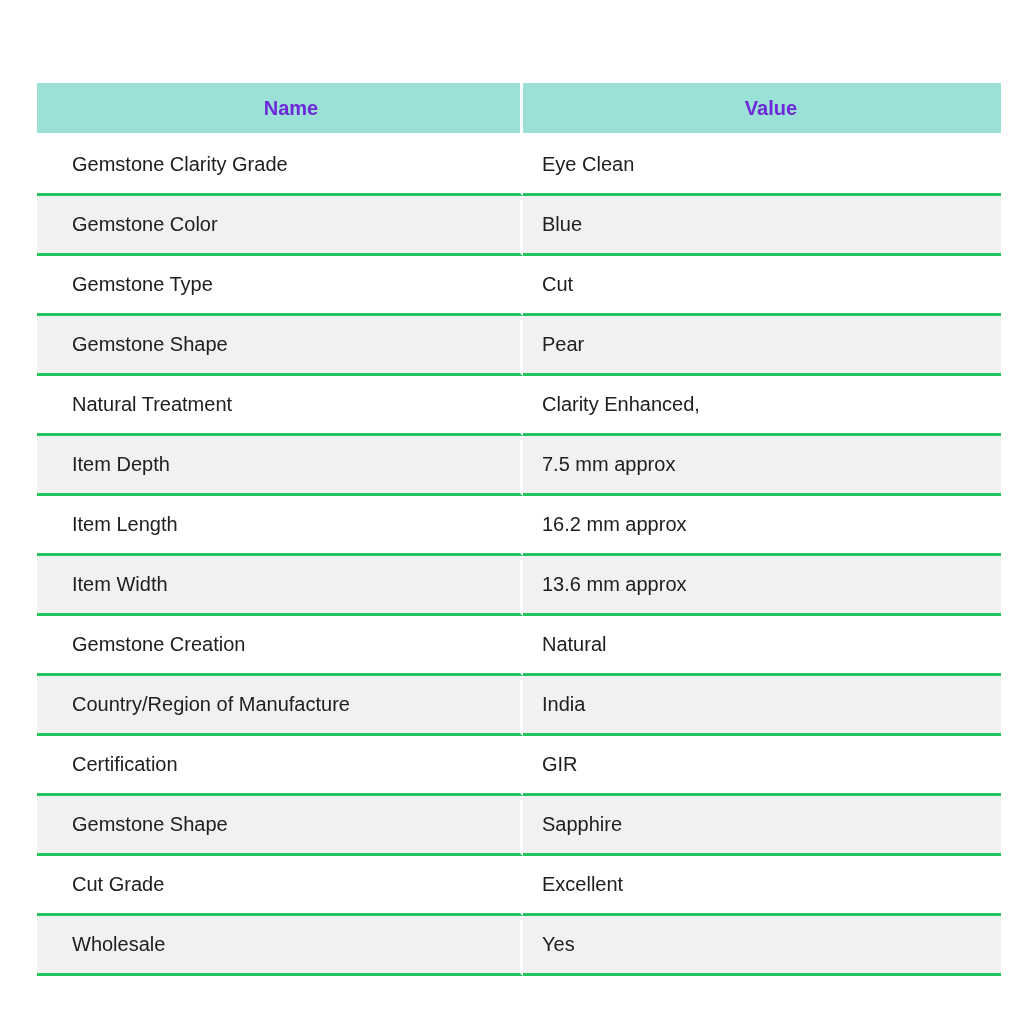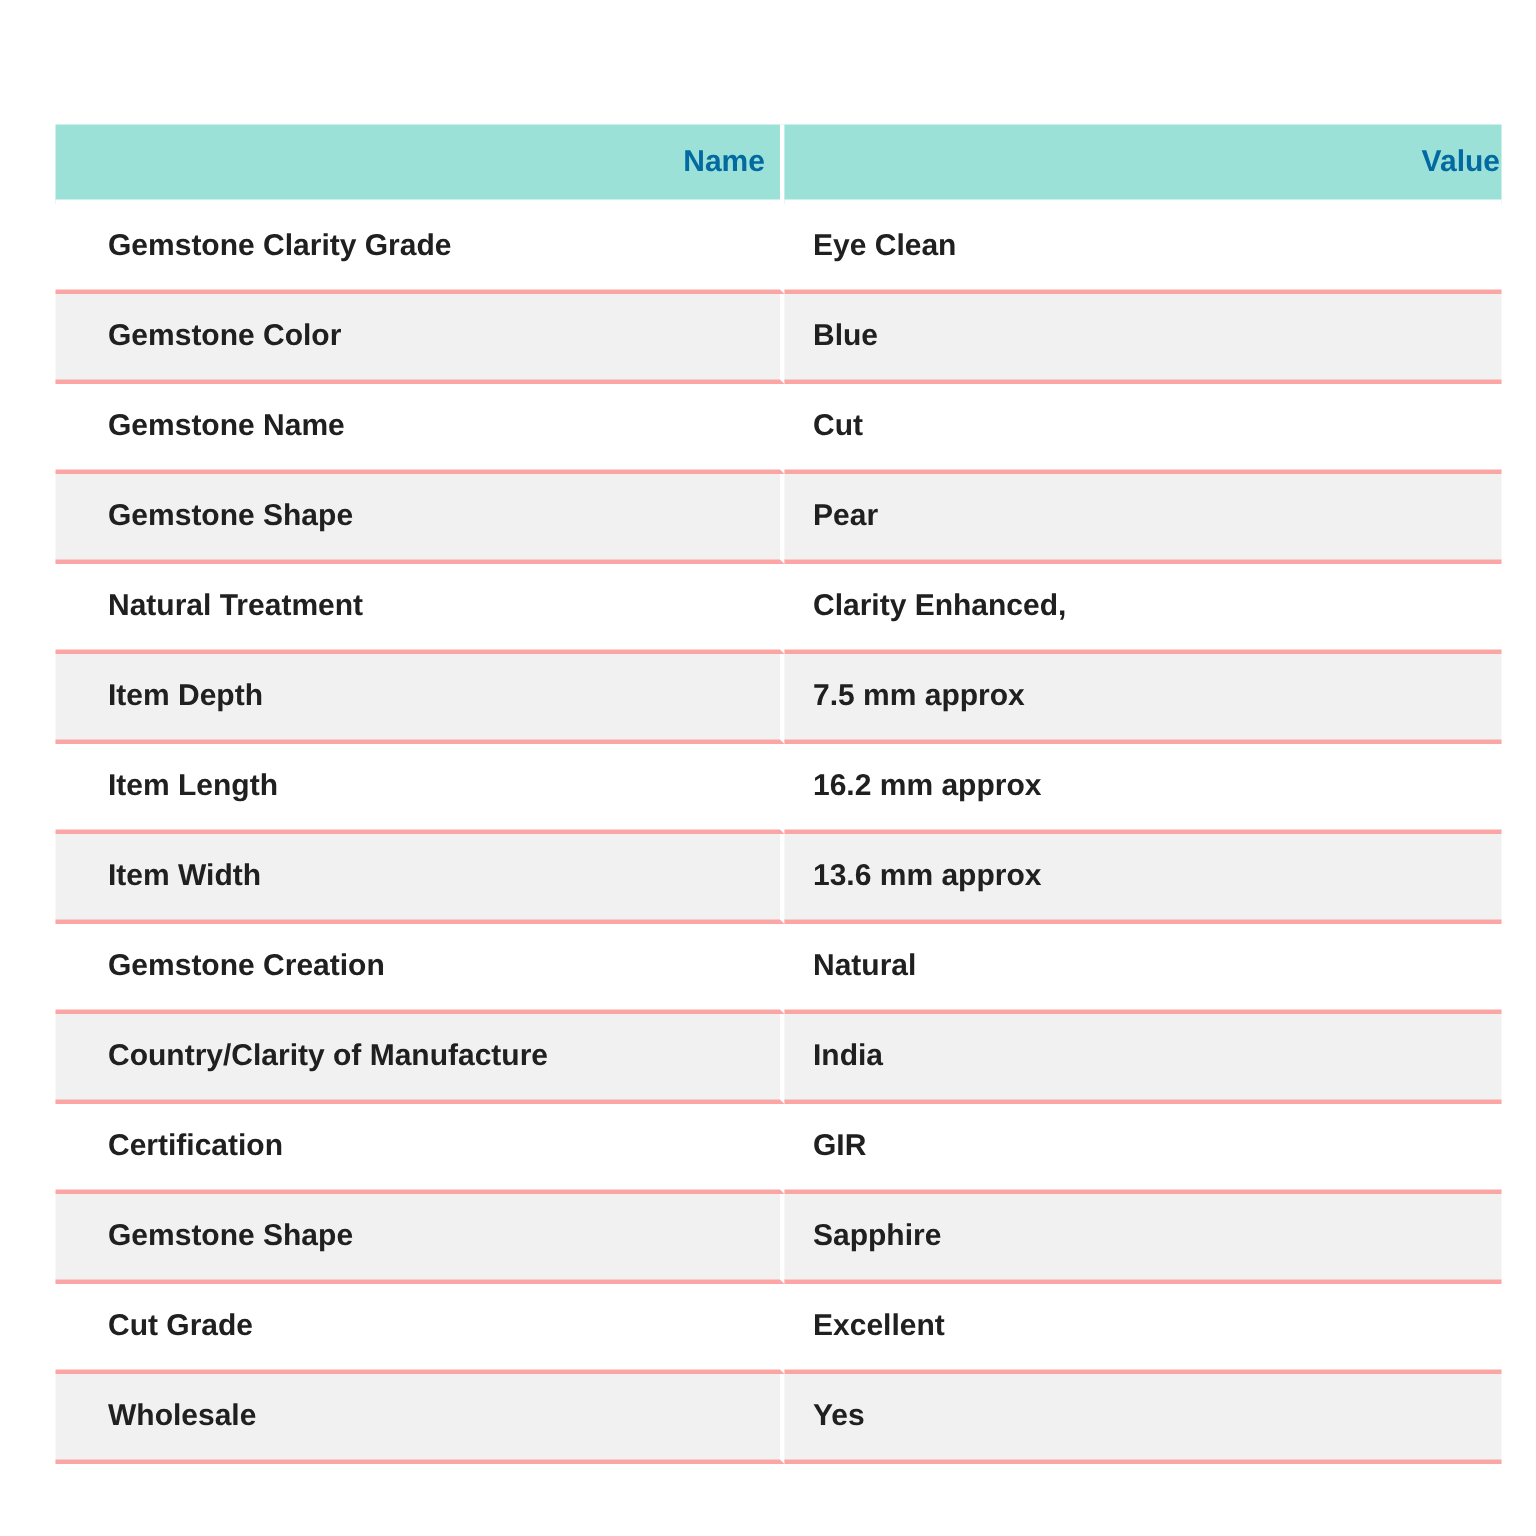--- a/index.html
+++ b/index.html
@@ -27,33 +27,33 @@
     border-spacing: 0;
     table-layout: fixed;
     font-size: 20px;
     color: #202020;
   }
   table.spec-table col.col-name  { width: 486px; }
   table.spec-table col.col-value { width: 478px; }
 
   table.spec-table th {
     background: #9be1d8;
-    text-align: right;
+    text-align: center;
     font-weight: 600;
     font-size: 20px;
-    color: #0369a1;
+    color: #6d28d9;
     height: 48px;
     vertical-align: middle;
     border-bottom: 3px solid #ffffff;
   }
   table.spec-table td {
     height: 55px;
     vertical-align: middle;
-    border-bottom: 3px solid #fca5a5;
-    font-weight: 700;
+    border-bottom: 3px solid #22c55e;
+    font-weight: 400;
     overflow: hidden;
     white-space: nowrap;
   }
   
   table.spec-table th:first-child,
   table.spec-table td:first-child {
     border-right: 3px solid #ffffff;
   }
   
   .cell-name  { padding-left: 35px; padding-right: 10px; }
@@ -88,21 +88,21 @@
     <td class="cell-name">Gemstone Clarity Grade</td>
     <td class="cell-value">Eye Clean</td>
   </tr>
 
   <tr>
     <td class="cell-name">Gemstone Color</td>
     <td class="cell-value">Blue</td>
   </tr>
 
   <tr>
-    <td class="cell-name">Gemstone Name</td>
+    <td class="cell-name">Gemstone Type</td>
     <td class="cell-value">Cut</td>
   </tr>
 
   <tr>
     <td class="cell-name">Gemstone Shape</td>
     <td class="cell-value">Pear</td>
   </tr>
 
   <tr>
     <td class="cell-name">Natural Treatment</td>
@@ -124,21 +124,21 @@
     <td class="cell-value">13.6 mm approx</td>
   </tr>
 
   <tr>
     <td class="cell-name">Gemstone Creation</td>
     <td class="cell-value">Natural</td>
   </tr>
 
 
   <tr>
-    <td class="cell-name">Country/Clarity of Manufacture</td>
+    <td class="cell-name">Country/Region of Manufacture</td>
     <td class="cell-value">India</td>
   </tr>
 
   <tr>
     <td class="cell-name">Certification</td>
     <td class="cell-value">GIR</td>
   </tr>
 
   <tr>
     <td class="cell-name">Gemstone Shape</td>

